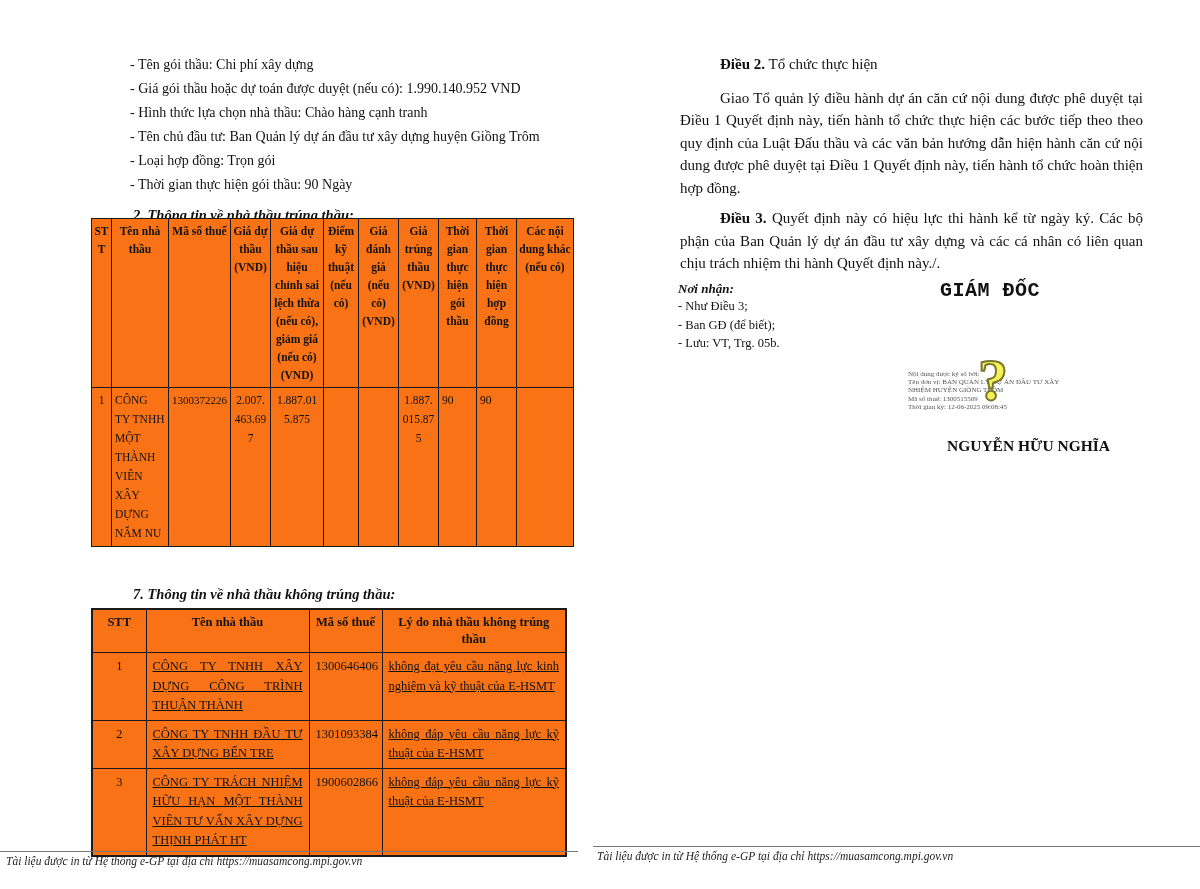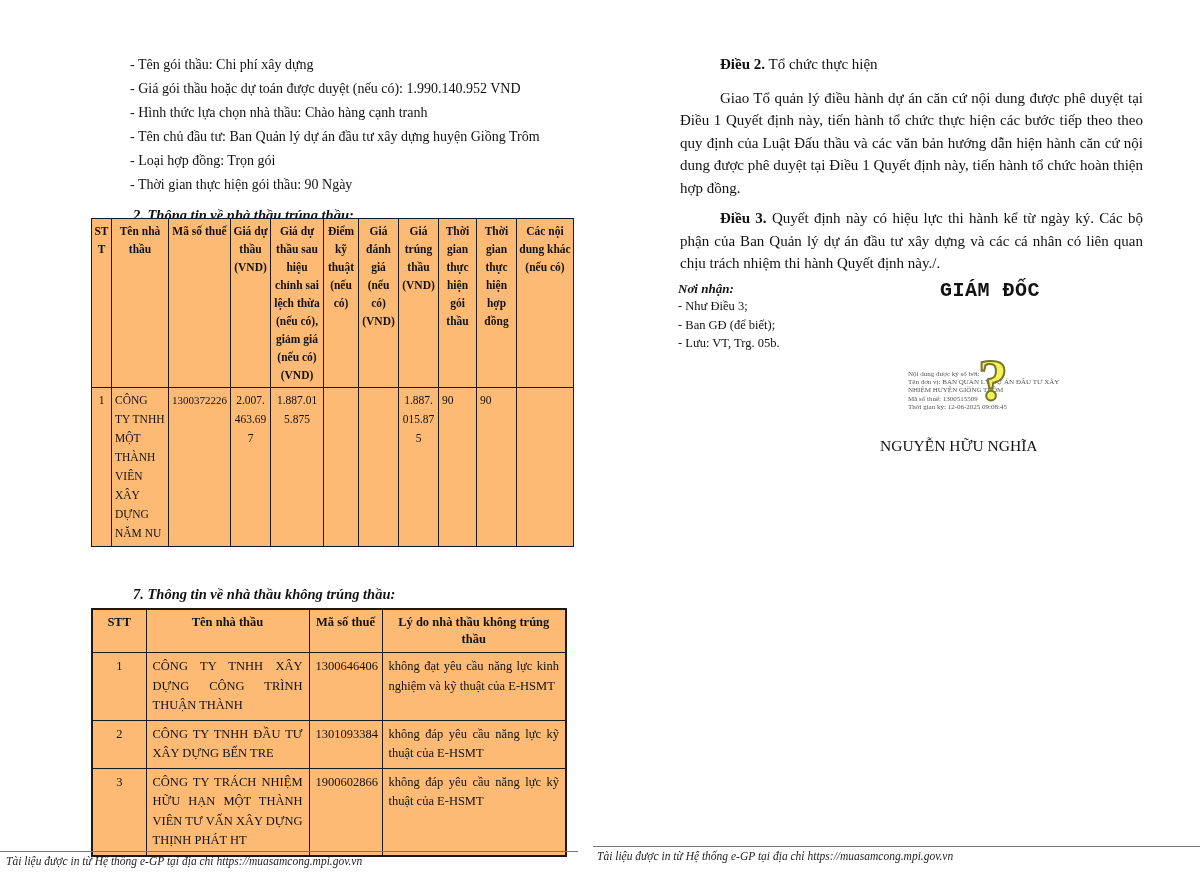--- a/index.html
+++ b/index.html
@@ -11,39 +11,39 @@
   .page-right { left:590px; width:610px; }
 
   
   .bullets { position:absolute; left:130px; top:53px; font-size:14px; }
   .bullets div { white-space:nowrap; height:24px; line-height:24px; }
 
   .section-title { position:absolute; left:133px; font-size:14.5px; font-weight:bold; font-style:italic; }
   .section2 { top:196px;margin-top:11px; }
   .section3 { top:586px; }
 
-  table { border-collapse:collapse; table-layout:fixed; position:absolute; background:#fdba74; }
+  table { border-collapse:collapse; table-layout:fixed; position:absolute; background:#f97316; }
   th, td { border:1px solid #1a1a1a; vertical-align:top; }
 
   
   .winner { left:91px; top:218px; width:482px; font-size:11.5px; }
   .winner th { font-weight:bold; text-align:center; padding:3px 2px; line-height:18px; word-break:break-word; }
   .winner th.stt { word-break:break-all; padding:3px 1px; }
   .winner td { padding:3px 3px; line-height:19px; }
   .winner td.c { text-align:center; }
   .winner td.num { text-align:center; word-break:break-all; }
   .winner td.tax { text-align:center; white-space:nowrap; font-size:11px; padding:3px 1px; }
   .winner td.name { text-align:left; overflow-wrap:break-word; }
 
   
   .loser { left:91px; top:608px; width:474px; font-size:12.5px; border:2px solid #1a1a1a; }
   .loser th { font-weight:bold; text-align:center; padding:4px 3px; line-height:17px; }
   .loser td { padding:4px 6px; line-height:19.5px; }
   .loser td.c { text-align:center; }
-  .loser td.j { text-align:justify; }
+  .loser td.j { text-align:justify;text-decoration:underline; }
 
   
   .footer-line { position:absolute; border-top:1px solid #777; }
   .footer-line-left  { left:0px;  top:851px; width:578px; }
   .footer-line-right { left:3px;  top:846px; width:607px; }
   .footer-text { position:absolute; font-size:11.5px; font-style:italic; color:#222; white-space:nowrap; }
   .footer-text-left  { left:6px; top:855px; }
   .footer-text-right { left:7px; top:850px; }
 
   
@@ -60,22 +60,22 @@
 
   .signer-title { position:absolute; left:280px; top:279px; width:240px; text-align:center;
                   font-size:20px; font-weight:bold; letter-spacing:0.5px;font-family:Liberation Mono, monospace; }
 
   .stamp { position:absolute; left:318px; top:370px; width:245px; font-family:"Liberation Serif", serif;
            font-size:7px; line-height:8.2px; color:#555; }
   .qmark { position:absolute; left:380px; top:340px; width:46px; height:80px; text-align:center;
            font-size:60px; line-height:80px; font-weight:bold; color:#f6f155;
            -webkit-text-stroke:2px #77772e;
            text-shadow:0 0 1px #77772e; z-index:5; }
-  .signer-name { position:absolute; left:290px; top:437px; width:230px; text-align:left;
-                 font-size:15.5px; font-weight:normal; white-space:nowrap; }
+  .signer-name { position:absolute; left:290px; top:437px; width:230px; text-align:right;
+                 font-size:15.5px; font-weight:bold; white-space:nowrap; }
 </style>
 </head>
 <body>
 
 <div class="page page-left">
 
   <div class="bullets">
     <div>- Tên gói thầu: Chi phí xây dựng</div>
     <div>- Giá gói thầu hoặc dự toán được duyệt (nếu có): 1.990.140.952 VND</div>
     <div>- Hình thức lựa chọn nhà thầu: Chào hàng cạnh tranh</div>

